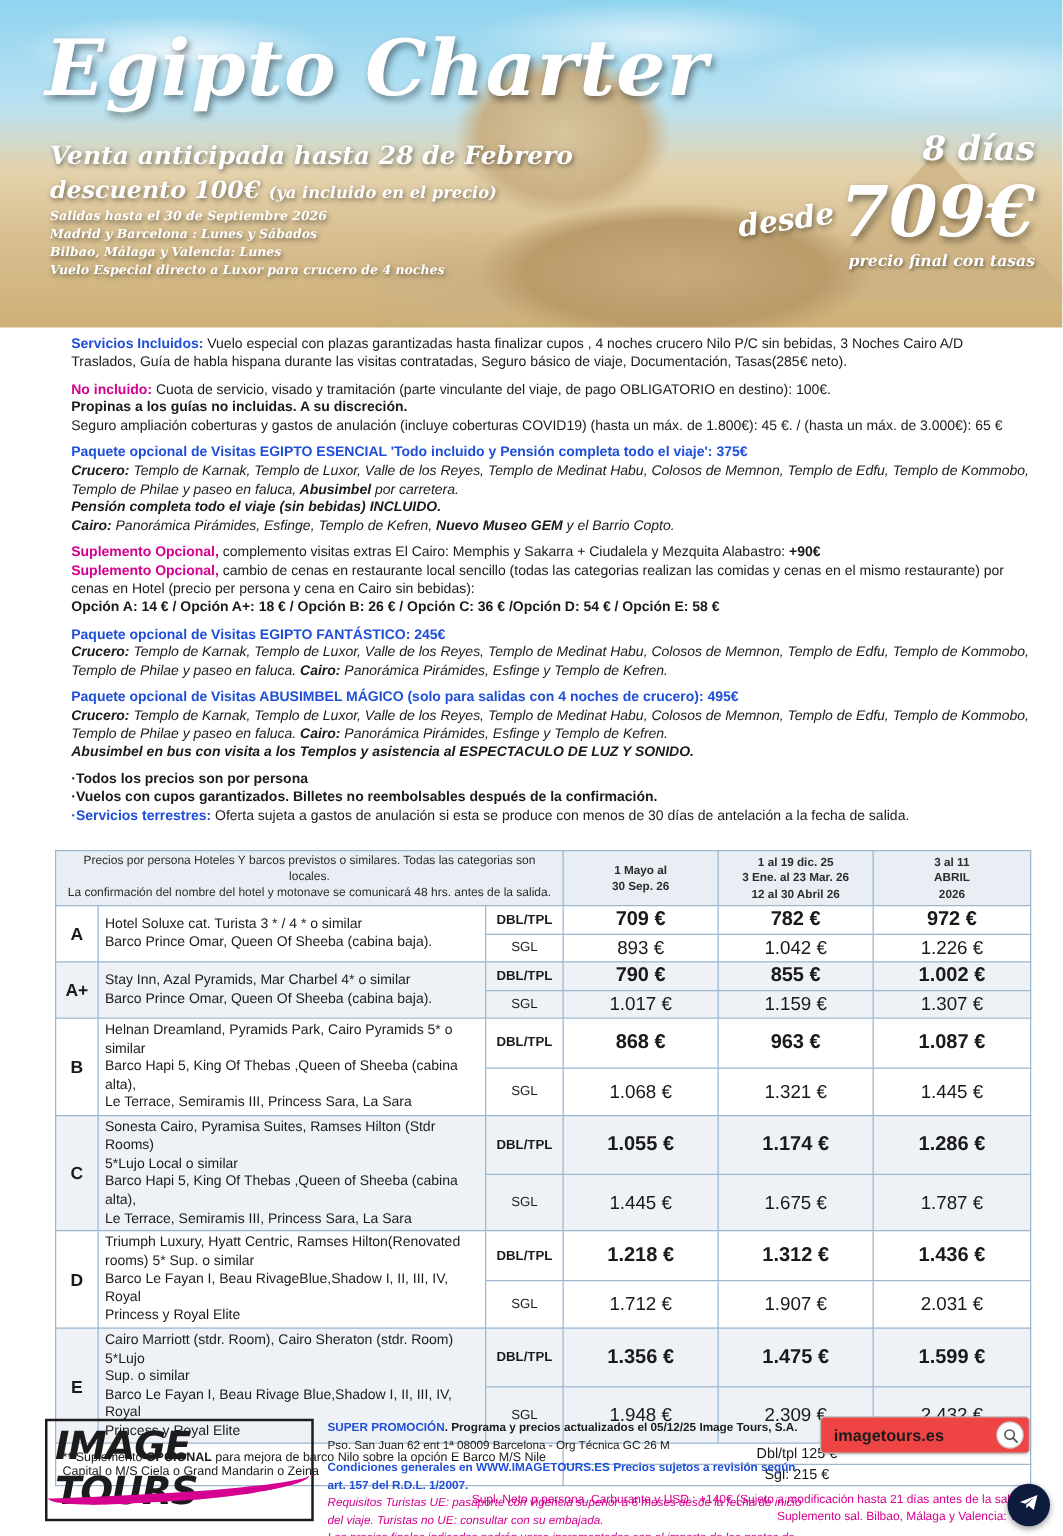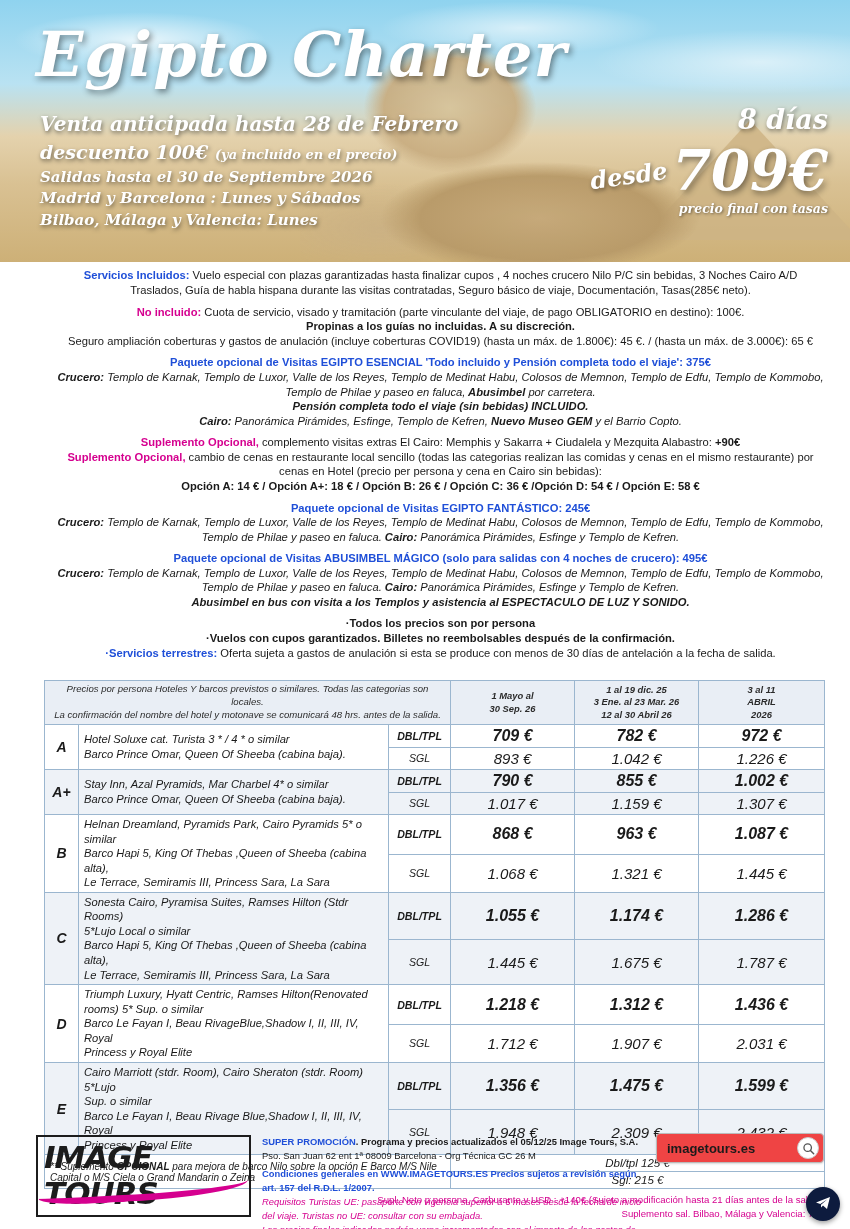--- a/index.html
+++ b/index.html
@@ -62,21 +62,21 @@
     font-family: "DejaVu Serif", serif;
     font-style: italic;
     font-weight: bold;
     color: #ffffff;
     text-shadow: 1px 2px 4px rgba(0,0,0,.5);
     line-height: 1.45;
   }
   .hs1 { font-size: 20px; }
   .hs2 { font-size: 19px; }
   .hs2 span.small { font-size: 13px; font-weight: bold; }
-  .hs3 { font-size: 15px; }
+  .hs3 { font-size: 10px; }
   .hero-right {
     position:absolute; right: 22px; top: 104px; width: 330px; text-align: right;
   }
   .hr-days {
     font-family:"DejaVu Serif", serif; font-style: italic; font-weight:bold;
     font-size: 27px; color:#ffffff; text-shadow: 1px 2px 4px rgba(0,0,0,.45);
   }
   .hr-price-wrap { position: relative; height: 64px; }
   .hr-desde {
     position:absolute; left: 92px; top: 26px;
@@ -89,31 +89,31 @@
     font-family:"DejaVu Serif", serif; font-style: italic; font-weight:bold;
     font-size: 56px; color:#ffffff; text-shadow: 2px 3px 6px rgba(0,0,0,.45);
   }
   .hr-note {
     font-family:"DejaVu Serif", serif; font-style: italic; font-weight:bold;
     font-size: 12.5px; color:#ffffff; text-shadow: 1px 1px 3px rgba(0,0,0,.5);
     margin-top: 2px;
   }
 
   
-  .content { padding: 6px 26px 0 57px; text-align: center; }
+  .content { padding: 6px 26px 0 57px; }
   .blk { margin-bottom: 7px; font-size: 11.2px; line-height: 1.33; }
   .lbl-blue { color:#1f4fd8; font-weight: bold; }
   .lbl-mag  { color:#d5008f; font-weight: bold; }
   .ital { font-style: italic; }
   .bold { font-weight: bold; }
   .blk p { margin: 0; }
   .tight { line-height: 1.3; }
 
   
-  .table-wrap { margin: 20px 26px 0 44px; font-style: italic; }
+  .table-wrap { margin: 20px 26px 0 44px; }
   table.prices {
     width: 780px;
     border-collapse: collapse;
     font-size: 11.5px;
     table-layout: fixed;
   }
   table.prices td, table.prices th {
     border: 1px solid #9bb6cf;
     padding: 2px 5px;
     vertical-align: middle;
@@ -207,20 +207,21 @@
 
   <div class="hero-sub">
     <div class="hs1">Venta anticipada hasta 28 de Febrero</div>
     <div class="hs2">
       <span>descuento 100€</span>
       <span class="small">(ya incluido en el precio)</span>
     </div>
     <div class="hs3">Salidas hasta el 30 de Septiembre 2026</div>
     <div class="hs3">Madrid y Barcelona : Lunes y Sábados</div>
     <div class="hs3">Bilbao, Málaga y Valencia: Lunes</div>
+    <div class="hs3">Vuelo Especial directo a Luxor para crucero de 4 noches</div>
   </div>
 
   <div class="hero-right">
     <div class="hr-days">8 días</div>
     <div class="hr-price-wrap">
       <div class="hr-desde">desde</div>
       <div class="hr-price">709€</div>
     </div>
     <div class="hr-note">precio final con tasas</div>
   </div>

